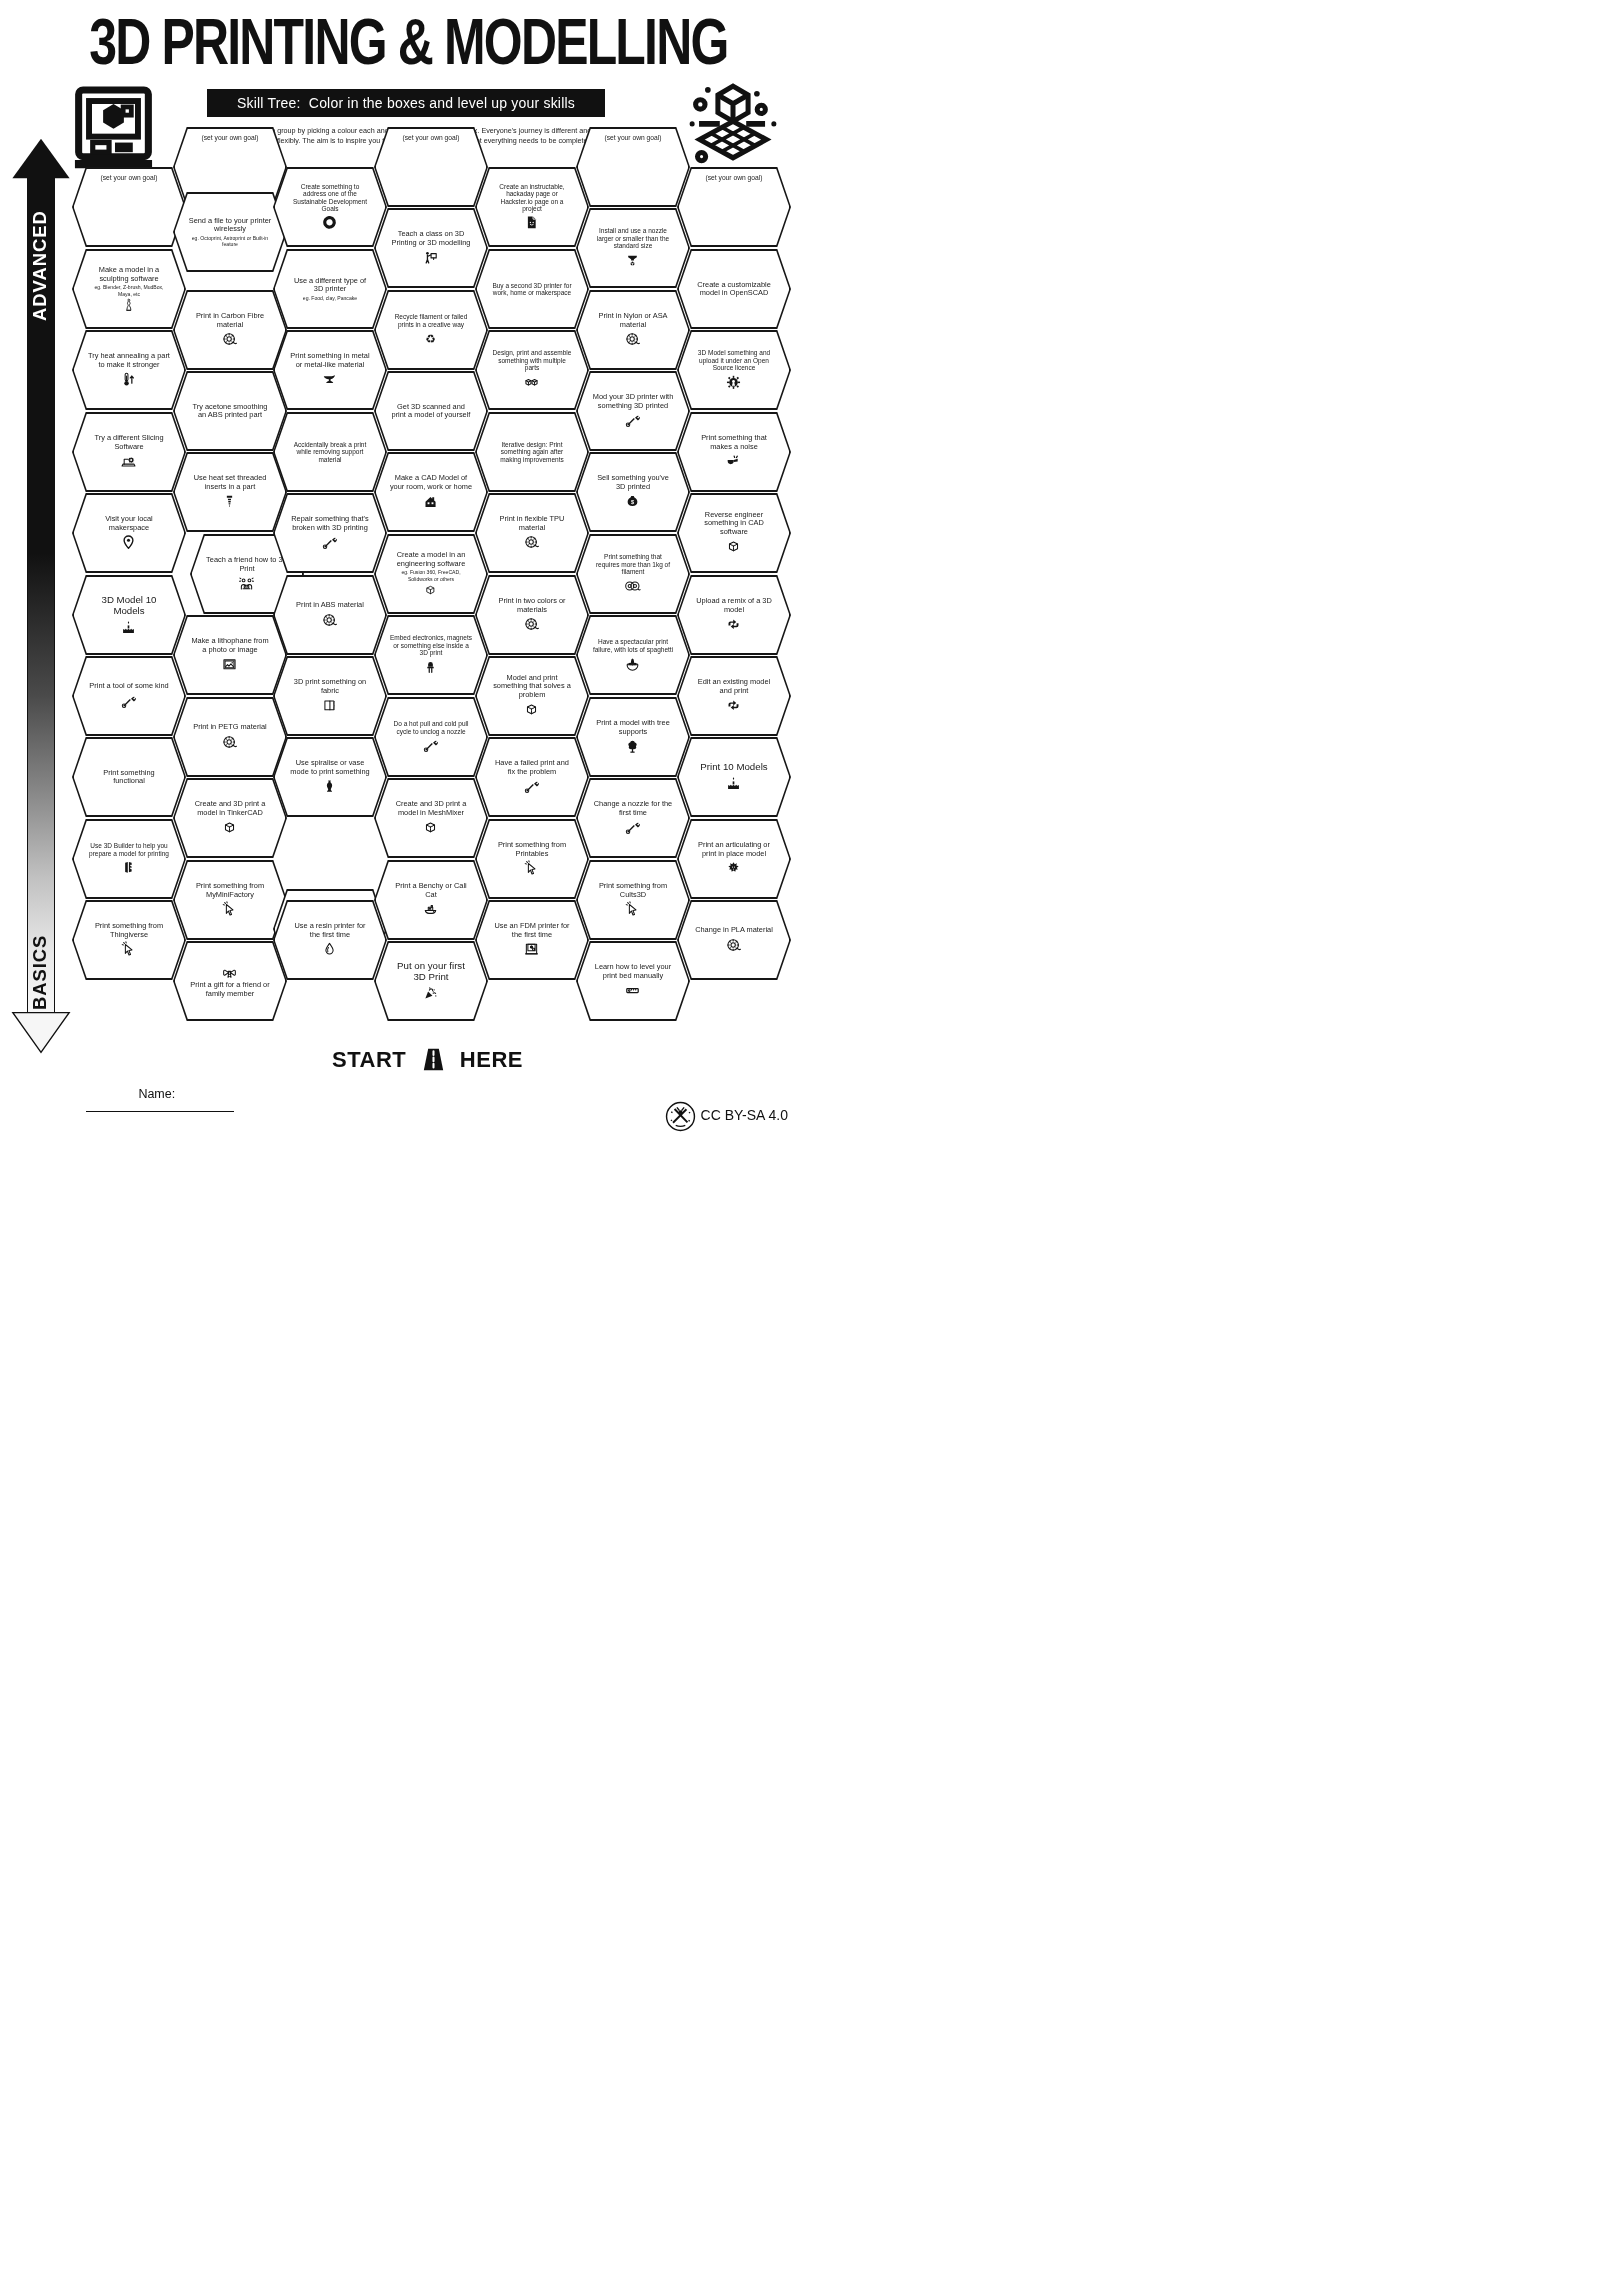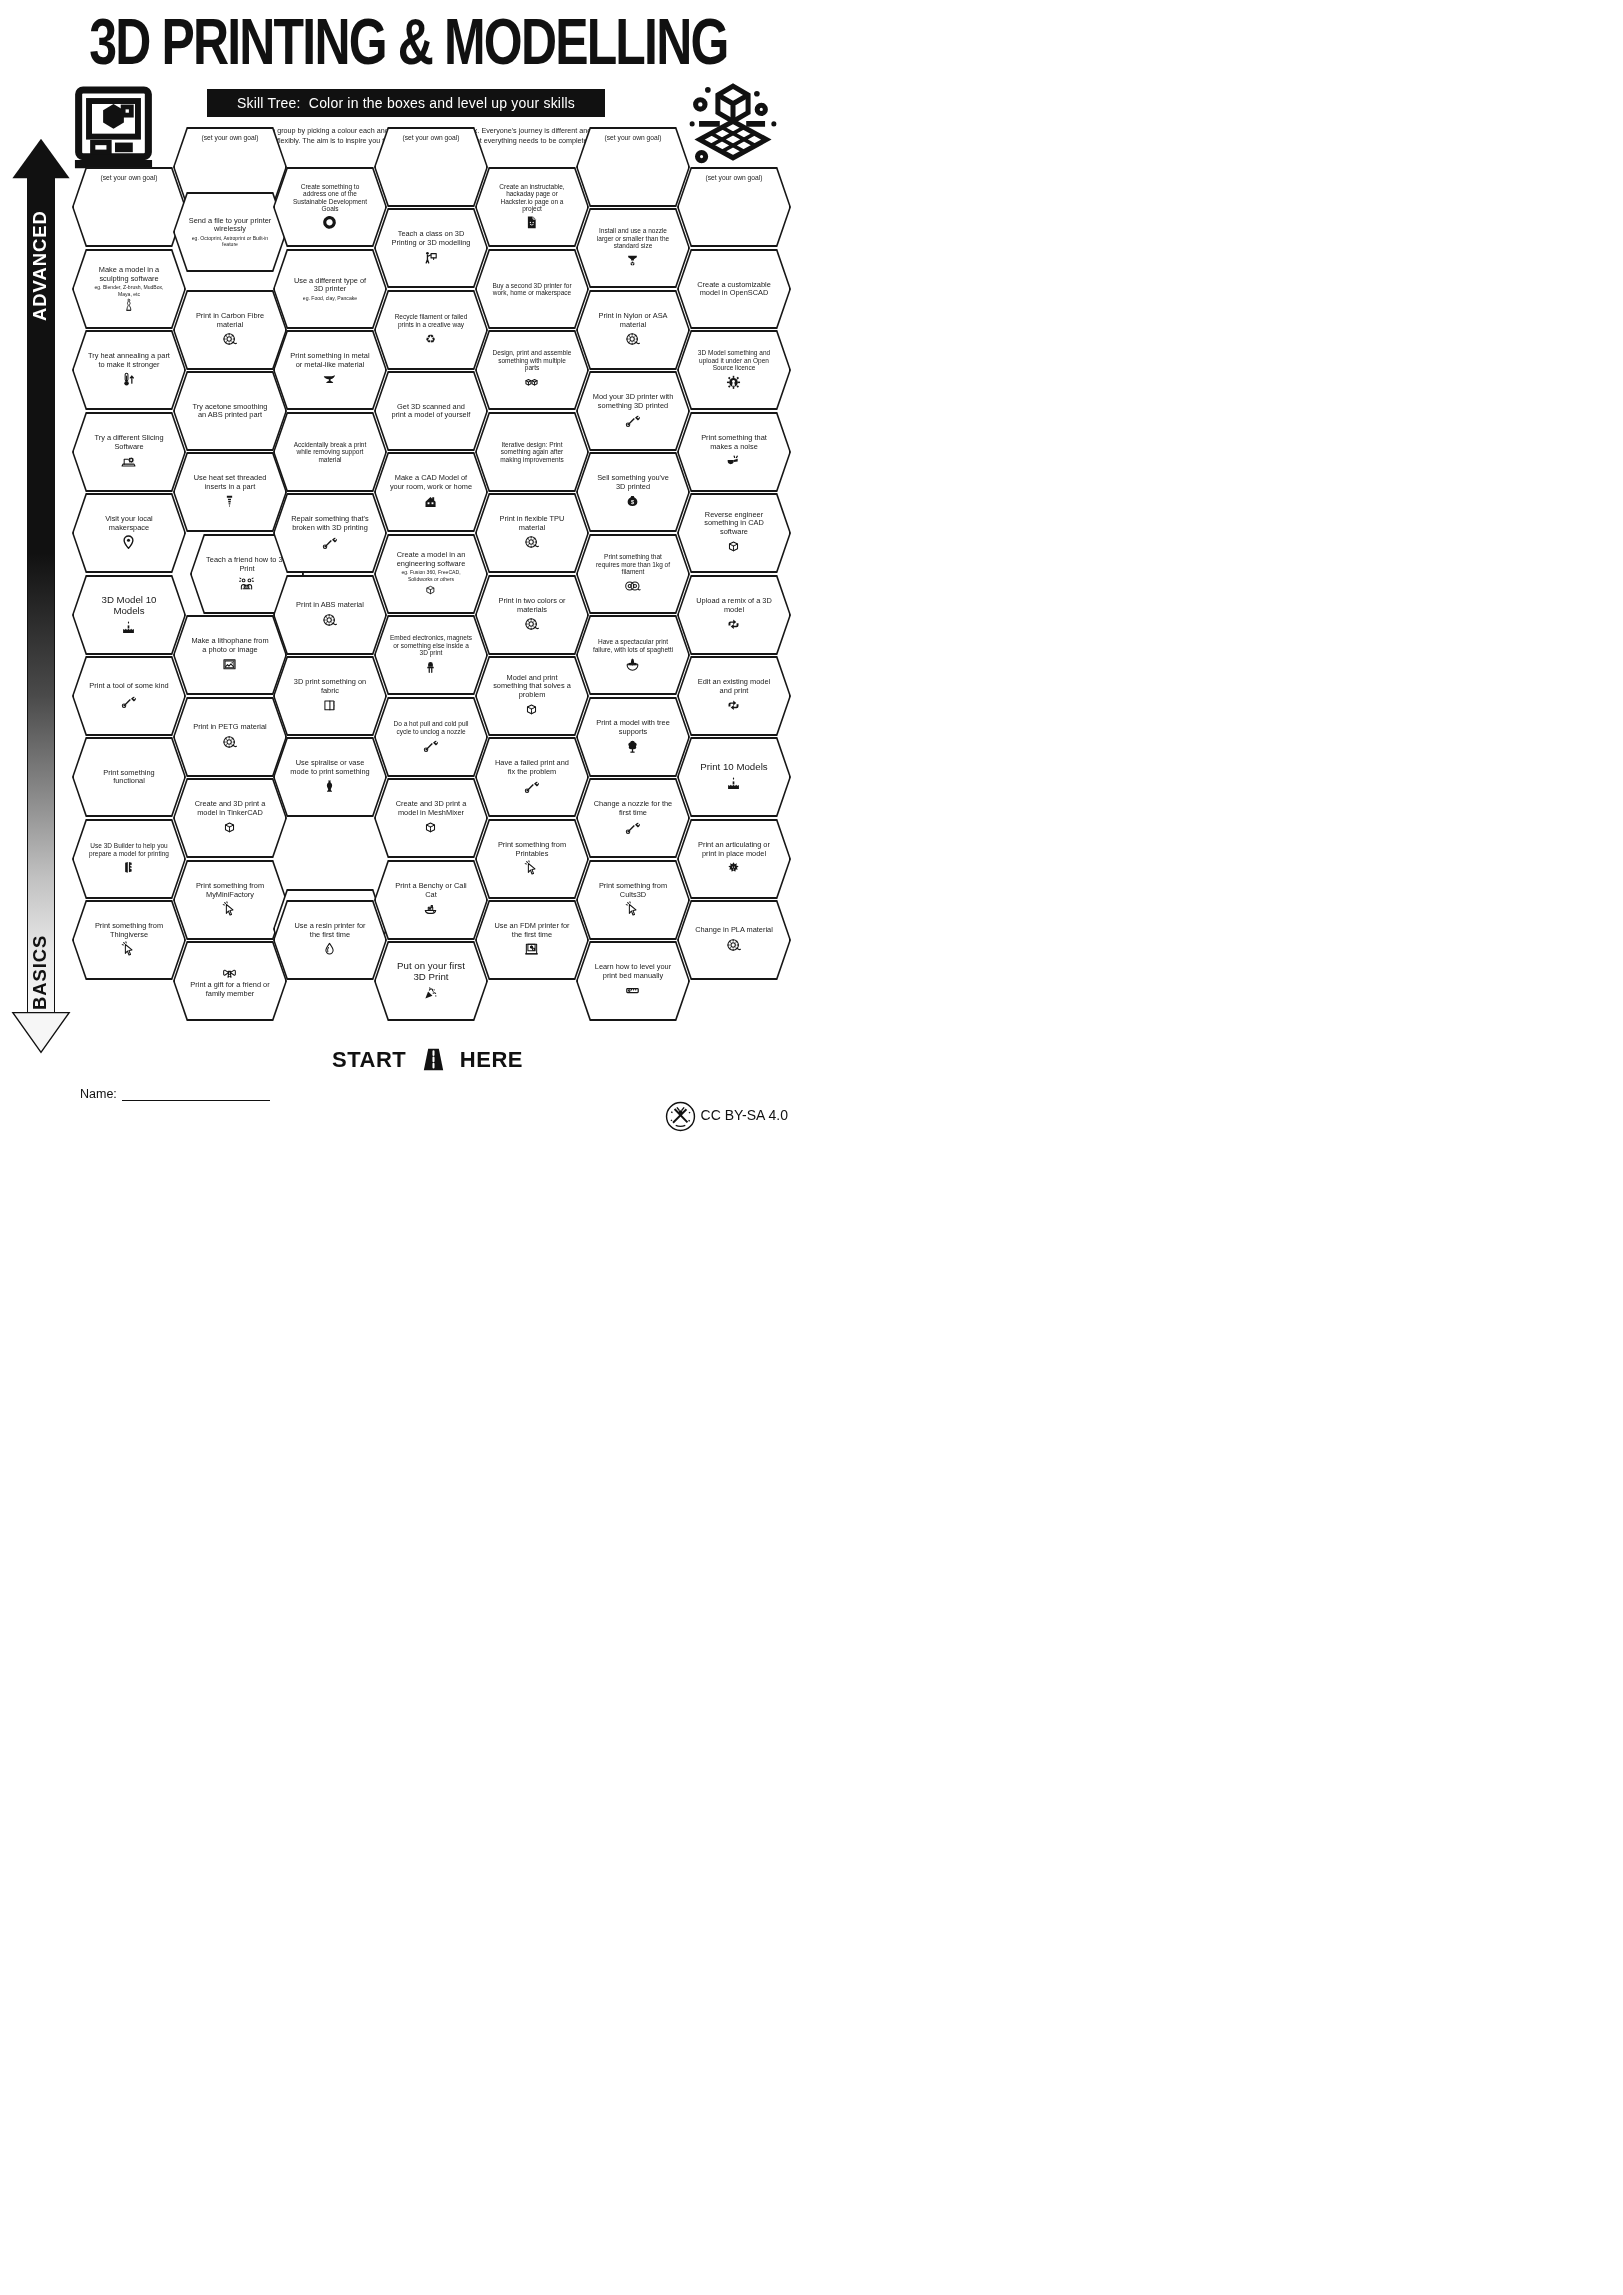--- a/index.html
+++ b/index.html
@@ -47,21 +47,21 @@
   .hex-sub { font-size:5.1px; line-height:1.2; margin-top:1.4px; color:#1a1a1a; }
   .icn { width:21px; height:16.7px; margin-top:2.3px; flex:none; color:#161616;
          fill:none; stroke:currentColor; stroke-width:1.5; stroke-linecap:round; stroke-linejoin:round; }
   .has-sub .icn { height:14px; margin-top:0.9px; }
   .icn-top { margin-top:0; margin-bottom:0.9px; }
 
   
   .start { position:absolute; top:1045px; left:224px; width:407px; display:flex;
            align-items:center; justify-content:center; font-size:22px; font-weight:bold; letter-spacing:0.5px; }
   .start svg { width:35px; height:29px; margin:0 9.3px; }
-  .name-row { position:absolute; top:1087px; left:80px; font-size:12.5px; display:flex; align-items:flex-end; }
+  .name-row { position:absolute; top:1087px; left:80px; font-size:12.5px; display:flex; align-items:center;flex-direction:column; }
   .name-line { display:inline-block; width:148px; border-bottom:1.4px solid #111; height:11px; margin-left:5.6px; }
   .mq-logo { position:absolute; left:665px; top:1101px; width:31px; height:31px; z-index:3; color:#111; }
   .license { position:absolute; top:1107px; right:23px; font-size:14px; color:#111; }
   .bar { position:absolute; left:0; top:1116px; width:811px; height:32px; background:#0a0a0a;
          display:flex; align-items:center; justify-content:center; }
   .credit { color:#fff; font-size:11px; letter-spacing:0.2px; white-space:pre; }
   .icons-credit { position:absolute; right:19.4px; color:#fff; font-size:9.3px; }
 </style>
 </head>
 <body>

